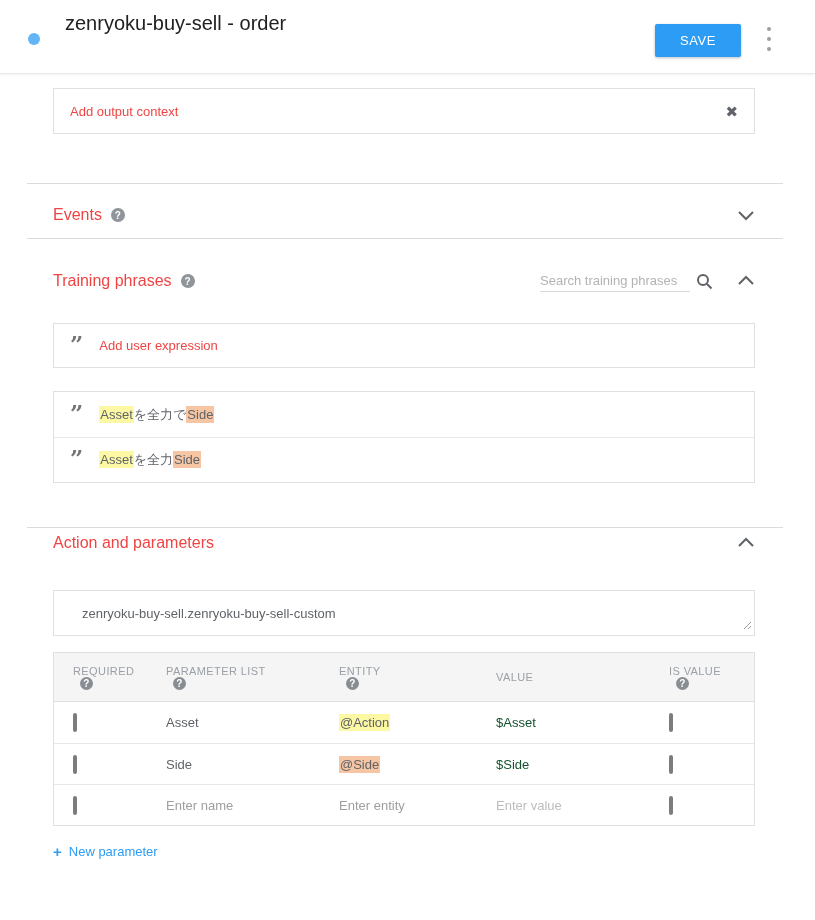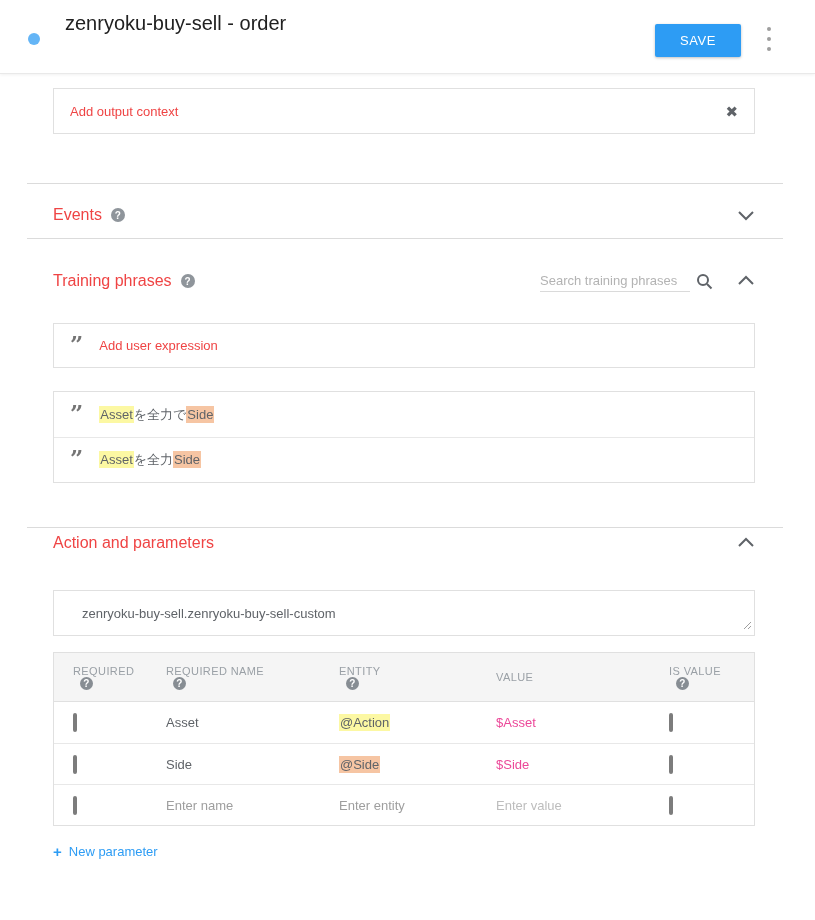--- a/index.html
+++ b/index.html
@@ -77,21 +77,21 @@
   .t-row > div { padding-left:19px; }
   .t-head { height:49px; background:#F5F5F5; border-bottom:1px solid #E0E0E0; }
   .t-head .col-label { font-size:11px; color:#9AA0A6; letter-spacing:.4px;
                        display:flex; align-items:flex-start;flex-direction:column; }
   .t-head .help-icon { width:13px; height:13px; margin-left:7px; background:#878D93; }
   .t-body { height:41px; }
   .t-body + .t-body { border-top:1px solid #E8E8E8; }
   .cell-text { color:#5F6368; }
   .cell-ph { color:#9E9E9E; }
   .cell-ph-light { color:#BDBDBD; }
-  .value-link { color:#ec4899; cursor:pointer; }
+  .value-link { color:#14532d; cursor:pointer; }
   .checkbox { width:18px; height:18px; border:2px solid #7C7C7C; border-radius:2px;
               background:#fff; cursor:pointer; }
   .new-param { margin-top:17px; display:flex; align-items:center; color:#2D9CF4;
                font-size:13px; cursor:pointer; width:max-content; }
   .new-param .plus { font-size:15px; font-weight:bold; margin-right:7px; }
 </style>
 </head>
 <body>
 
 <div class="header">
@@ -182,21 +182,21 @@
   </span>
 </div>
 
 <div class="inner param-table">
   <div class="t-row t-head">
     <div class="col-label">
       <span>REQUIRED</span>
       <span class="help-icon">?</span>
     </div>
     <div class="col-label">
-      <span>REQUIRED NAME</span>
+      <span>PARAMETER LIST</span>
       <span class="help-icon">?</span>
     </div>
     <div class="col-label">
       <span>ENTITY</span>
       <span class="help-icon">?</span>
     </div>
     <div class="col-label">
       <span>VALUE</span>
     </div>
     <div class="col-label">

